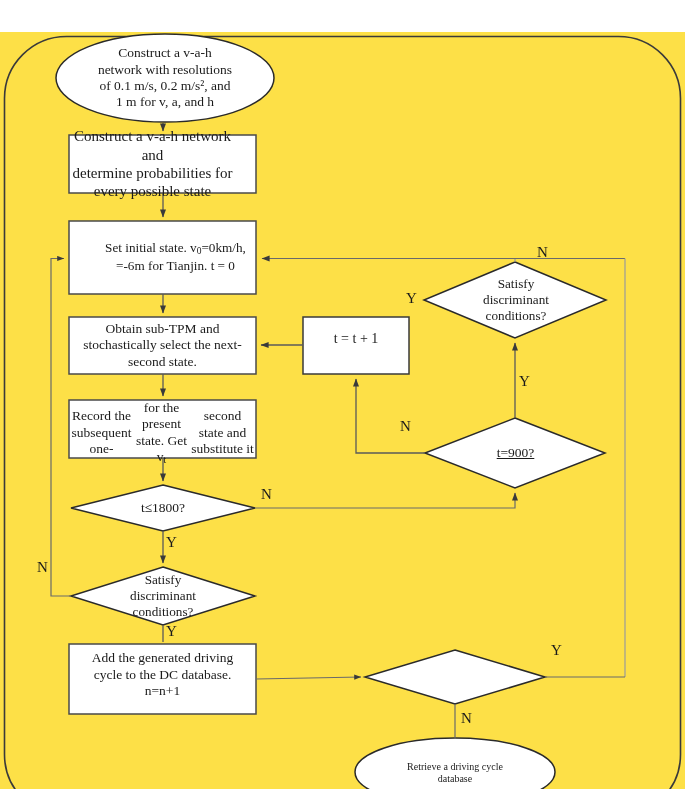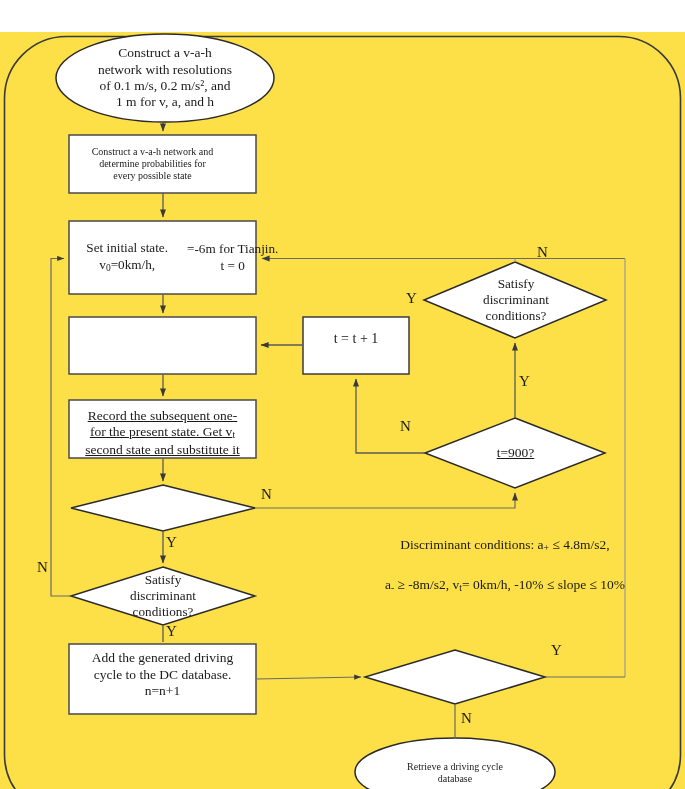--- a/index.html
+++ b/index.html
@@ -131,38 +131,42 @@
     <line x1="256" y1="647" x2="361" y2="645" stroke="#6a6a6a" stroke-width="1.2" marker-end="url(#arrowsm)"></line>
 
     <line x1="455" y1="672" x2="455" y2="707" stroke="#6a6a6a" stroke-width="1.2"></line>
   </svg>
 
   <div class="node-label" style="left:58px; top:8px; width:214px; height:76px; font-size:13.5px;">Construct a v-a-h
 network with resolutions
 of 0.1 m/s, 0.2 m/s², and
 1 m for v, a, and h</div>
 
-  <div class="node-label" style="left:71px; top:105px; width:163px; height:54px; font-size:10px;">Construct a v-a-h network and
+  <div class="node-label" style="left:71px; top:105px; width:163px; height:54px; font-size:15px;">Construct a v-a-h network and
 determine probabilities for
 every possible state</div>
 
-  <div class="node-label" style="left:70px; top:190px; width:211px; height:71px; font-size:13.2px; flex-direction:row;">
+  <div class="node-label" style="left:70px; top:190px; width:211px; height:71px; font-size:13.2px; flex-direction:column;">
     <div><span>Set initial state. v</span><sub>0</sub><span>=0km/h,</span></div>
     <div>=-6m for Tianjin. t = 0</div>
   </div>
 
+  <div class="node-label" style="left:71px; top:287px; width:183px; height:53px; font-size:13.5px;">Obtain sub-TPM and
+stochastically select the next-
+second state.</div>
 
   <div class="node-label" style="left:304px; top:287px; width:104px; height:39px; font-size:14px;">t = t + 1</div>
 
-  <div class="node-label" style="left:71px; top:370px; width:183px; height:62px; font-size:13.5px; flex-direction:column;text-decoration:underline;">
+  <div class="node-label" style="left:71px; top:370px; width:183px; height:62px; font-size:13.5px; flex-direction:row;">
     <div>Record the subsequent one-</div>
     <div><span>for the present state. Get v</span><sub>t</sub></div>
     <div>second state and substitute it</div>
   </div>
 
+  <div class="node-label" style="left:113px; top:464px; width:100px; height:24px; font-size:13.5px;">t≤1800?</div>
 
   <div class="node-label" style="left:113px; top:538px; width:100px; height:52px; font-size:13.2px;">Satisfy
 discriminant
 conditions?</div>
 
   <div class="node-label" style="left:71px; top:614px; width:183px; height:58px; font-size:13.5px;">Add the generated driving
 cycle to the DC database.
 n=n+1</div>
 
   <div class="node-label" style="left:468px; top:409px; width:95px; height:24px; font-size:13.5px;text-decoration:underline;">t=900?</div>
@@ -188,18 +192,14 @@
   <div class="edge-label" style="left:166px; top:503px;">Y</div>
 
   <div class="edge-label" style="left:37px; top:528px;">N</div>
 
   <div class="edge-label" style="left:166px; top:592px;">Y</div>
 
   <div class="edge-label" style="left:551px; top:611px;">Y</div>
 
   <div class="edge-label" style="left:461px; top:679px;">N</div>
 
-  <div class="note" style="left:340px; top:483px; width:330px;">
-    <div><span>Discriminant conditions: a</span><sub>+</sub><span> ≤  4.8m/s2,</span></div>
-    <div><span>a</span><sub>-</sub><span> ≥ -8m/s2, v</span><sub>t</sub><span>= 0km/h, -10% ≤ slope ≤ 10%</span></div>
-  </div>
 
 </div>
 
 </body></html>

